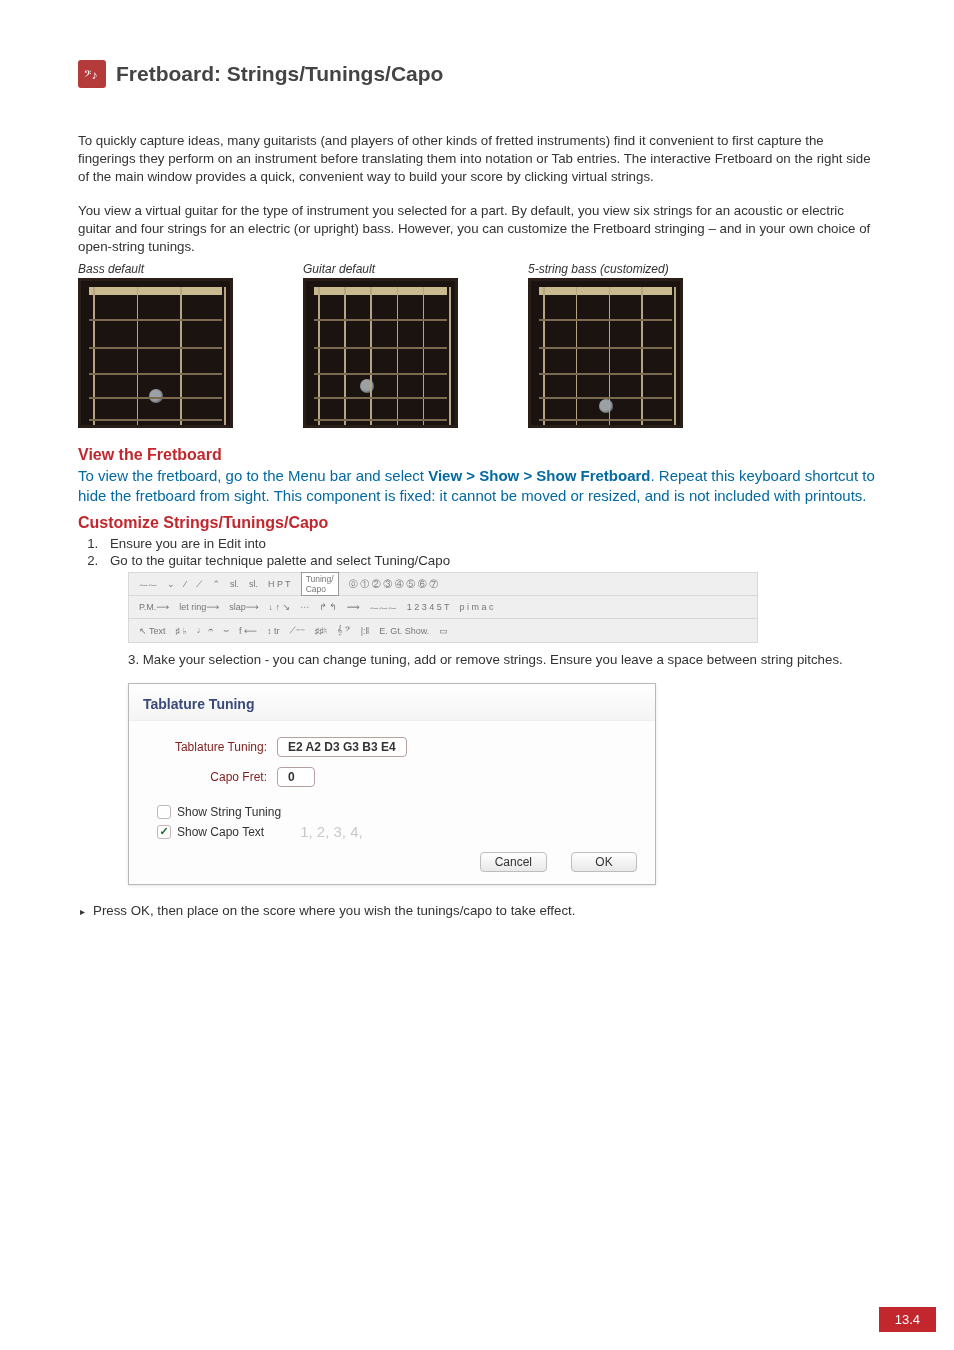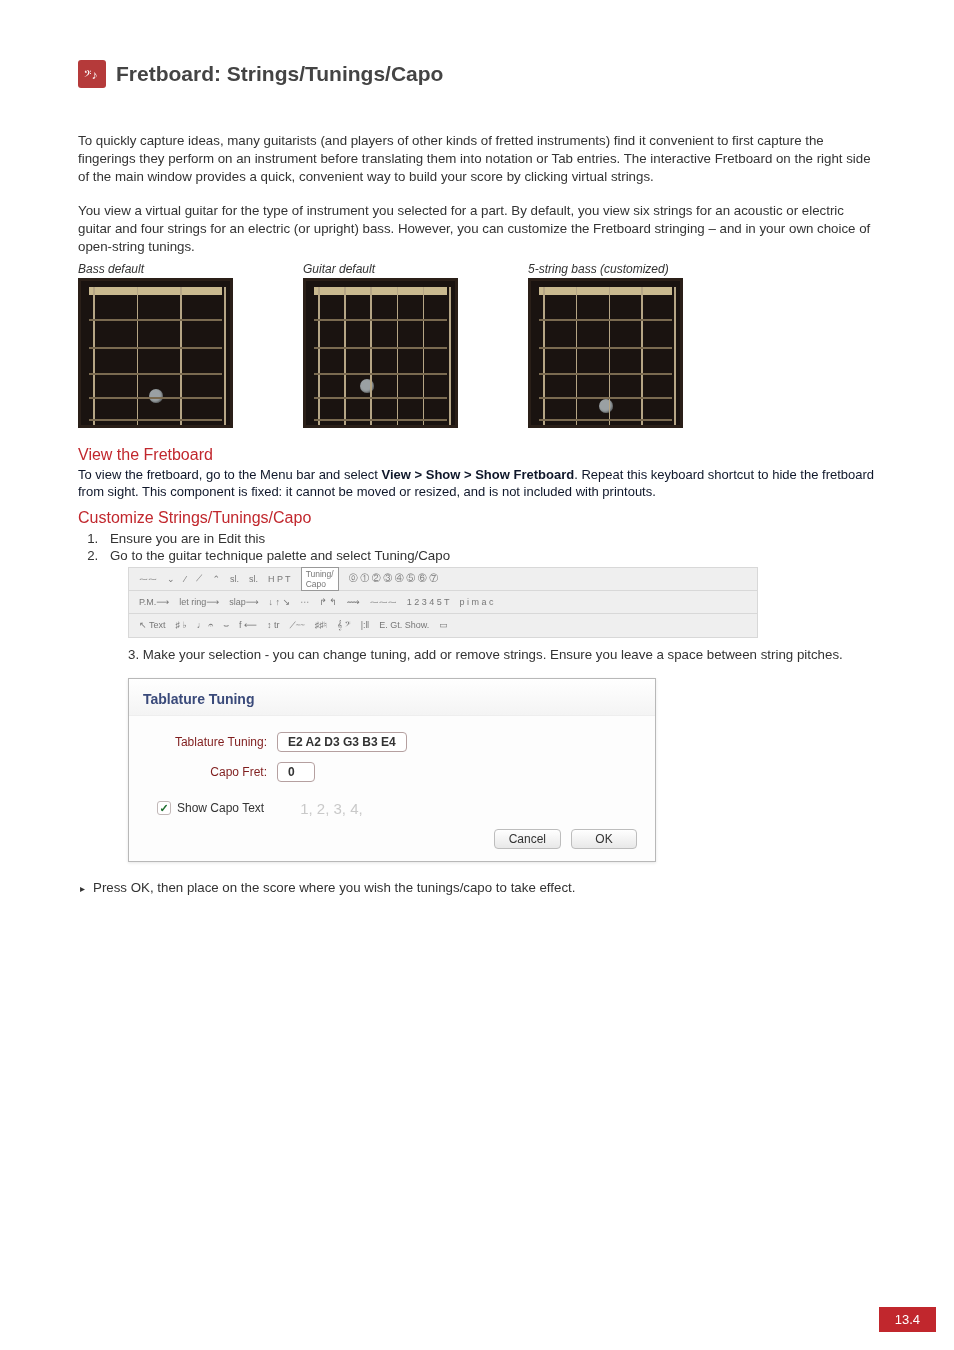--- a/index.html
+++ b/index.html
@@ -70,28 +70,28 @@
     position: absolute; top: 6px; bottom: 0; width: 1.5px;
     background: #b5a585;
   }
   .fretboard .dot {
     position: absolute; width: 14px; height: 14px; border-radius: 50%;
     background: #9aa0a3; box-shadow: inset -1px -1px 2px rgba(0,0,0,.4);
   }
   h2.red {
     color: #c1272d;
     font-size: 16px;
-    font-weight: 400;
+    font-weight: 700;
     margin-top: 8px;
     margin-bottom: 2px;
   }
   .body-text {
-    font-size: 13px;
+    font-size: 15px;
     line-height: 1.35;
-    color: #0f172a;
+    color: #0369a1;
   }
   ol.steps {
     margin: 4px 0 4px 24px;
     font-size: 13.3px;
   }
   ol.steps li { margin-bottom: 2px; padding-left: 8px; }
   .palette-img {
     margin: 4px 0 8px 50px;
     width: 630px;
     border: 1px solid #d8d8d8;
@@ -165,21 +165,21 @@
     margin-bottom: 4px;
     font-size: 12px;
   }
   .cb {
     width: 14px; height: 14px; border: 1px solid #c2b8b8;
     border-radius: 3px; background: #fff;
     display: inline-flex; align-items: center; justify-content: center;
   }
   .cb .tick { font-size: 11px; color: #1f6f2f; font-weight: 700; line-height: 1; }
   .dialog-buttons {
-    display: flex; justify-content: flex-end; gap: 10px;
+    display: flex; justify-content: flex-end; gap: 24px;
     padding-top: 8px;
   }
   .btn {
     min-width: 66px;
     padding: 2px 14px;
     border: 1px solid #bdbdbd;
     border-radius: 4px;
     background: linear-gradient(#fff,#e8e8e8);
     font-size: 12px;
     text-align: center;
@@ -271,21 +271,21 @@
   </div>
 </div>
 
 <h2 class="red">View the Fretboard</h2>
 <p class="body-text">
   <span>To view the fretboard, go to the Menu bar and select </span><b>View &gt; Show &gt; Show Fretboard</b><span>. Repeat this keyboard shortcut to hide the fretboard from sight. This component is fixed: it cannot be moved or resized, and is not included with printouts.</span>
 </p>
 
 <h2 class="red" style="">Customize Strings/Tunings/Capo</h2>
 <ol class="steps">
-  <li>Ensure you are in Edit this</li>
+  <li>Ensure you are in Edit into</li>
   <li>Go to the guitar technique palette and select Tuning/Capo</li>
 </ol>
 
 <div class="palette-img">
   <div class="palette-row" id="pal-row-1">
       <span>⁓⁓</span>
       <span>⌄</span>
       <span>⁄</span>
       <span>⟋</span>
       <span>⌃</span>
@@ -332,20 +332,24 @@
     <div class="form-row">
       <label>Tablature Tuning:</label>
       <div class="pill-input">E2 A2 D3 G3 B3 E4</div>
     </div>
     <div class="form-row">
       <label>Capo Fret:</label>
       <div class="pill-input small">0</div>
     </div>
     <div style="height:8px"></div>
     <div class="cb-row">
+      <span class="cb"></span>
+      <span>Show String Tuning</span>
+    </div>
+    <div class="cb-row">
       <span class="cb">
           <span class="tick">✓</span>
         </span>
       <span>Show Capo Text</span>
       <span class="ghost">1, 2, 3, 4,</span>
     </div>
     <div class="dialog-buttons">
       <div class="btn">Cancel</div>
       <div class="btn">OK</div>
     </div>

